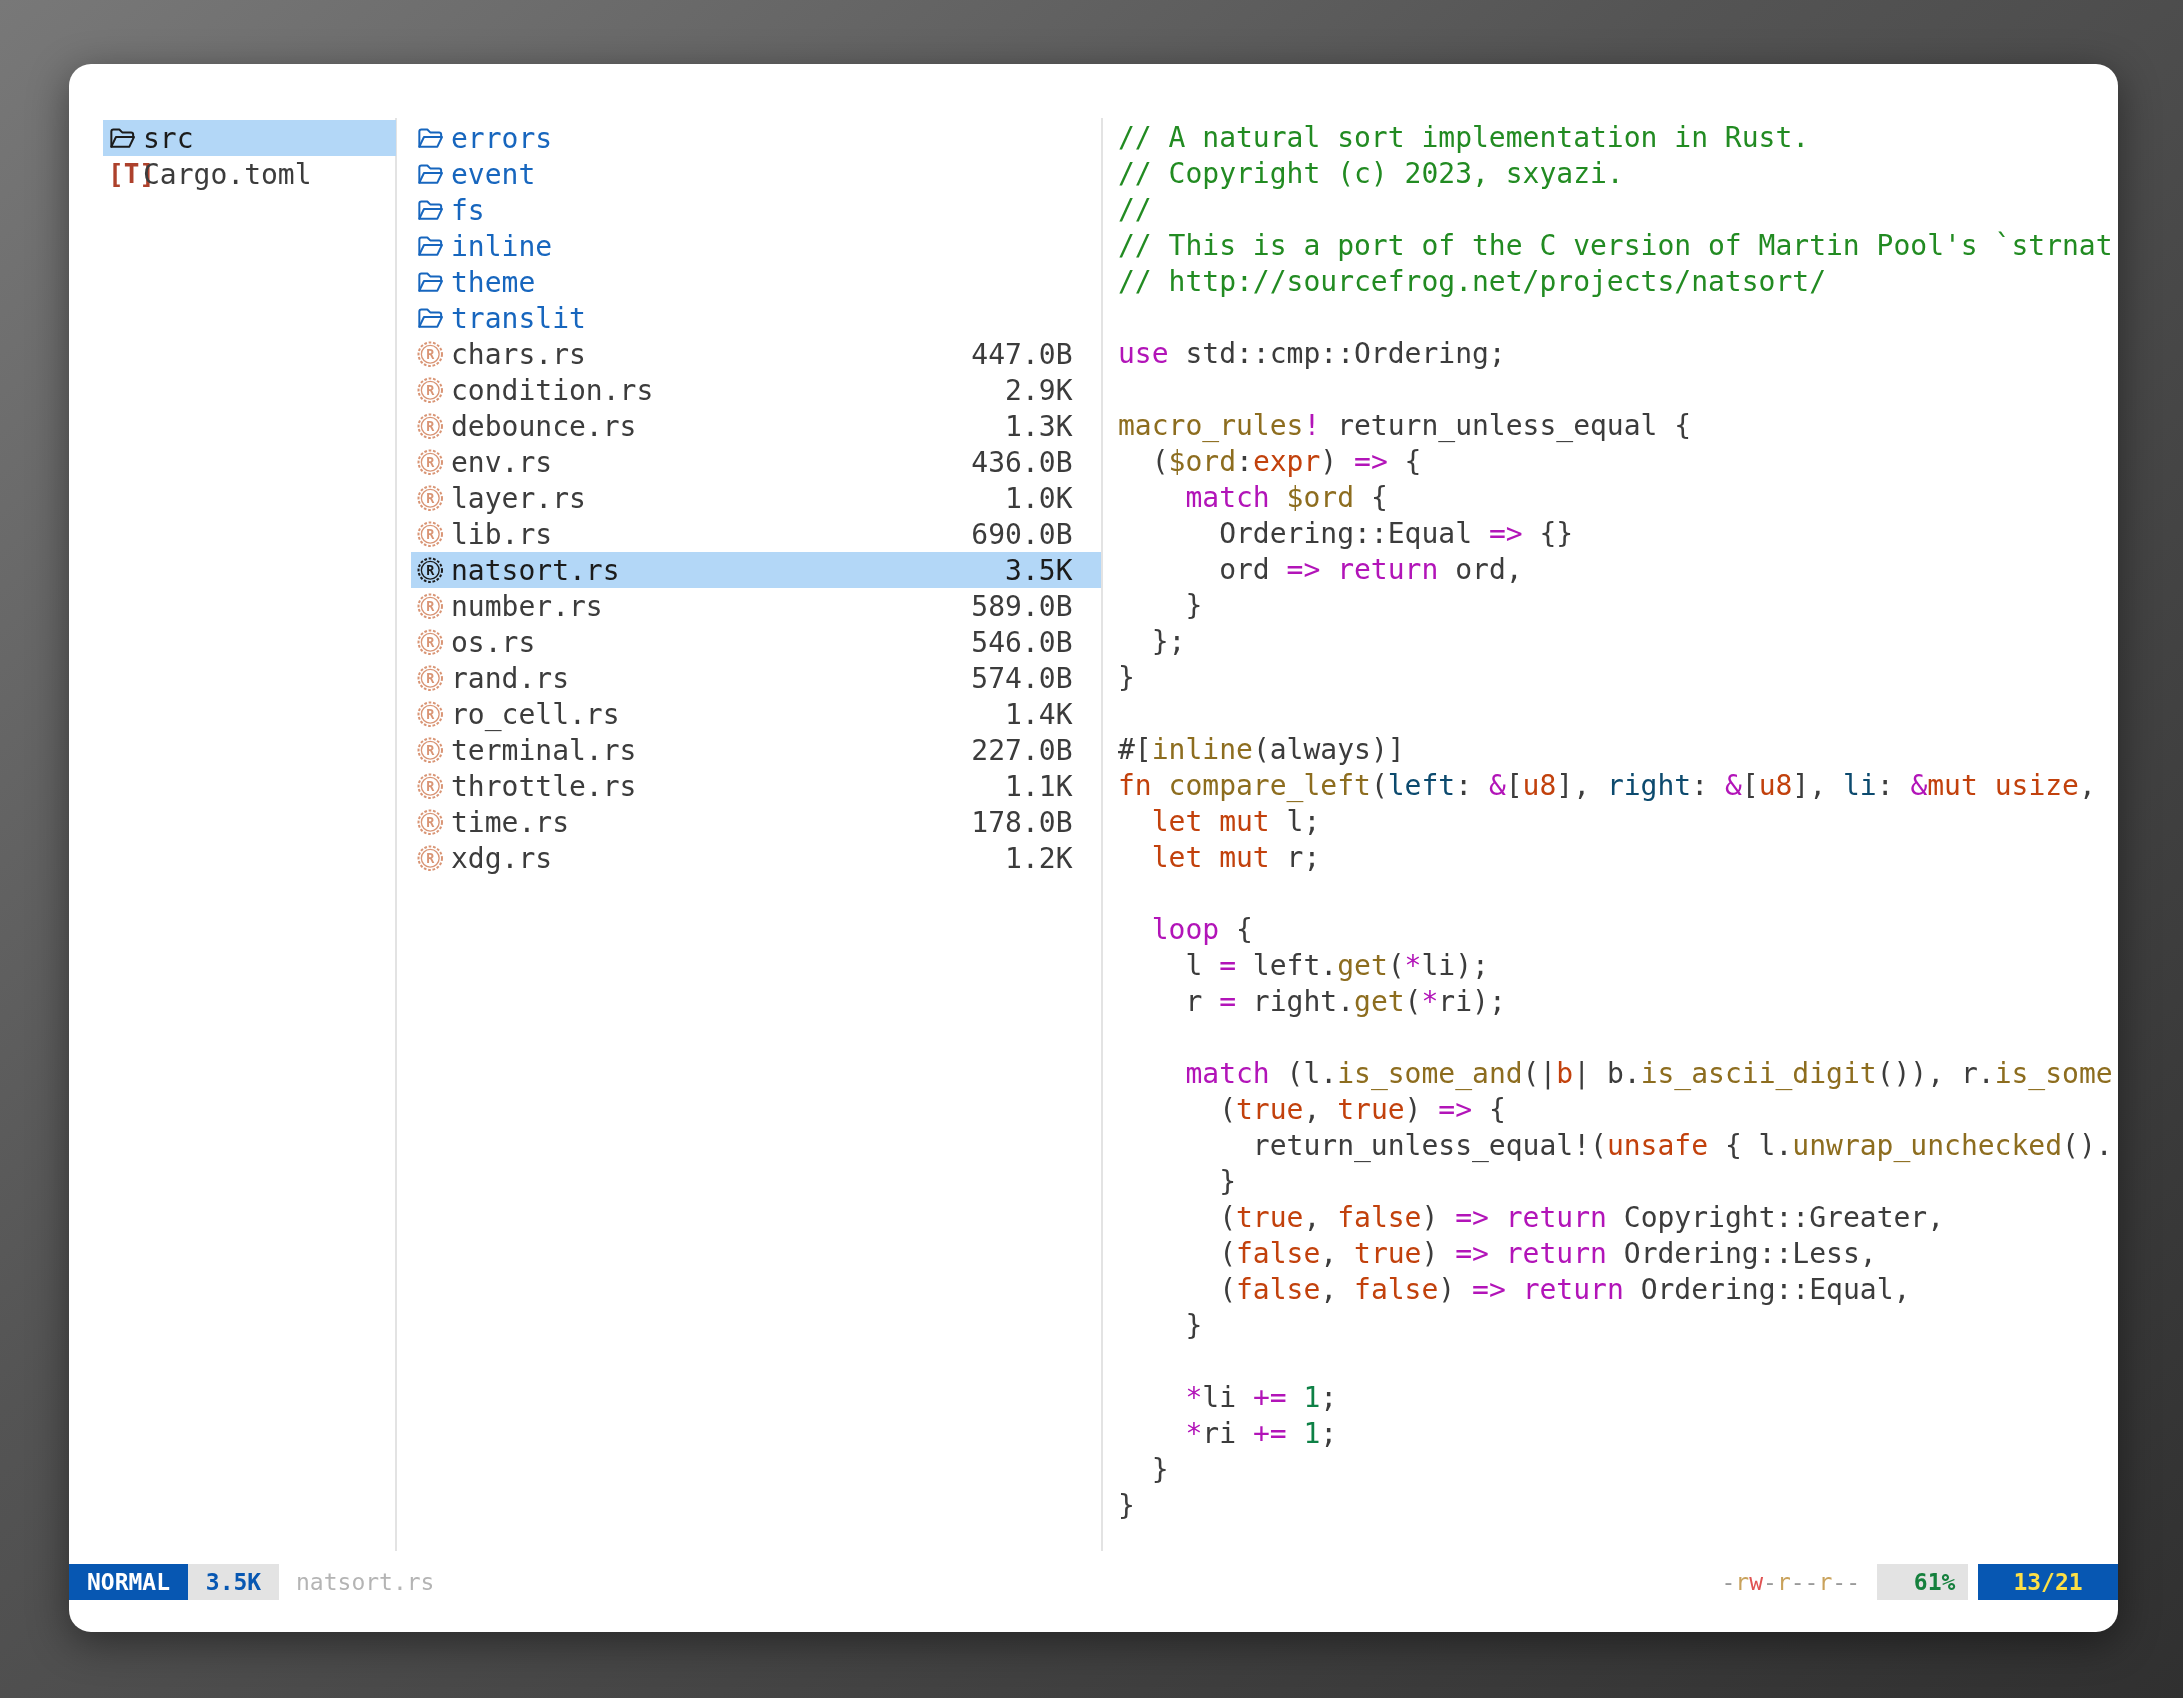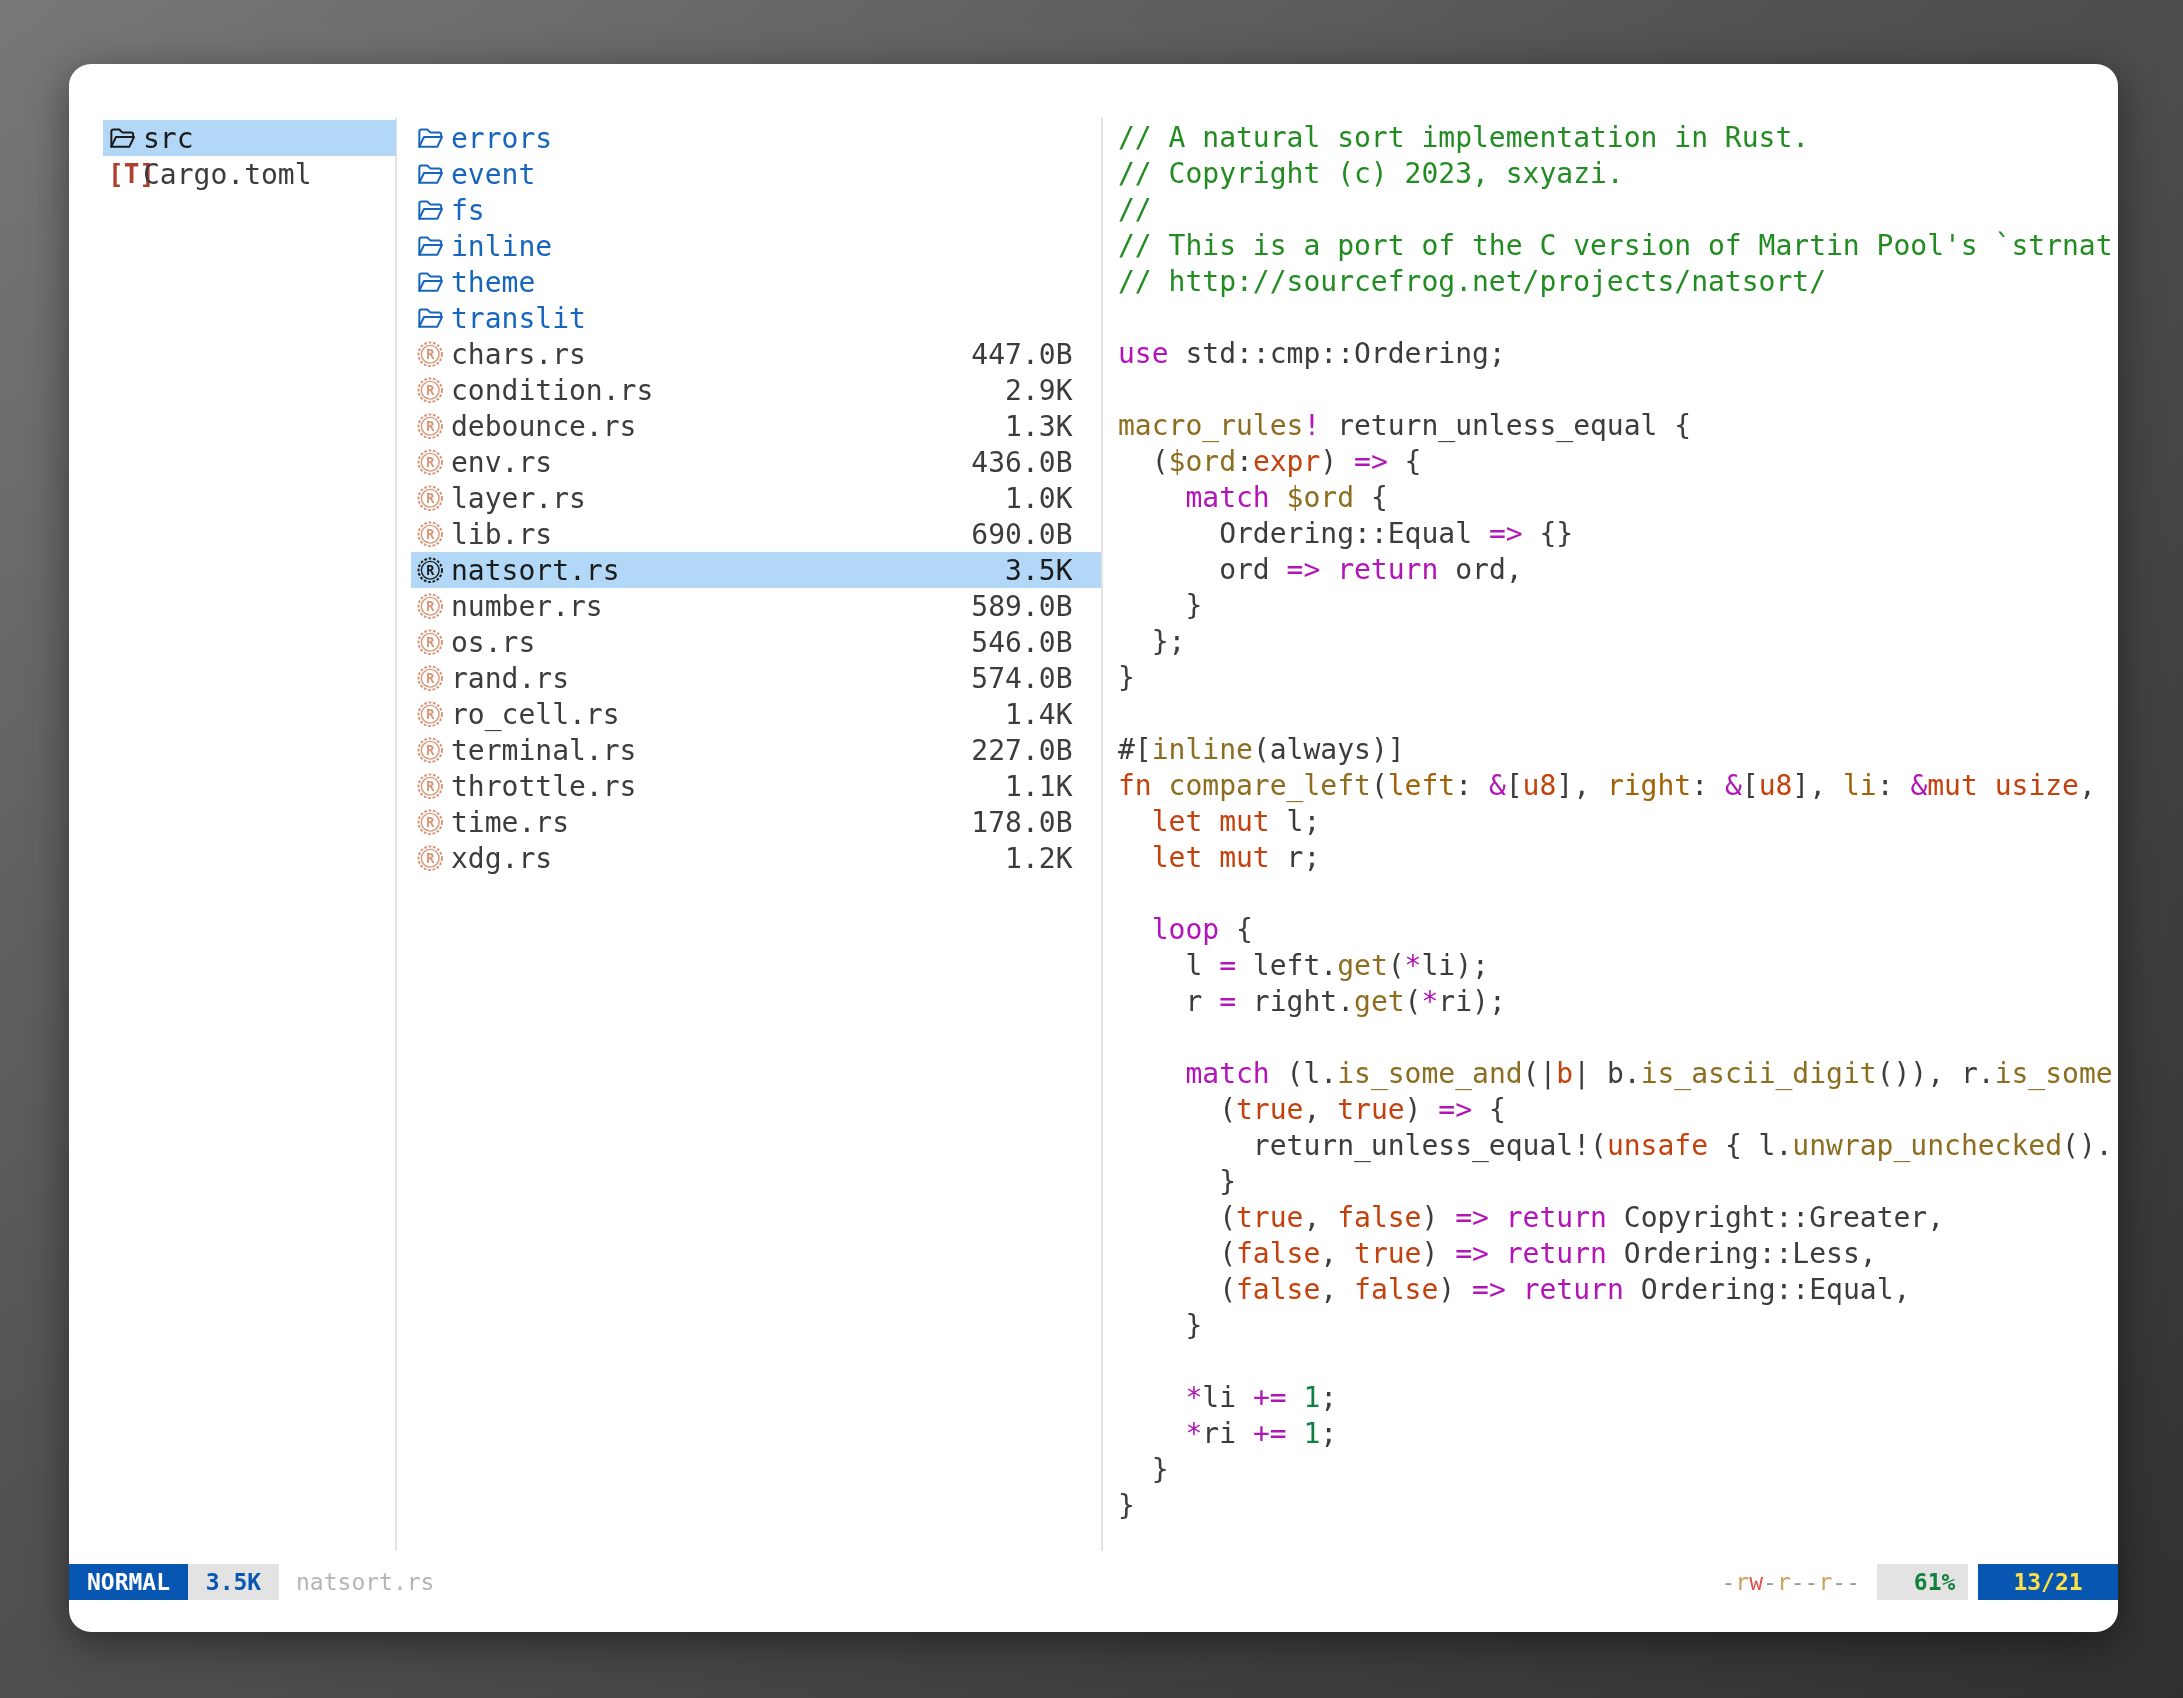--- a/index.html
+++ b/index.html
@@ -30,21 +30,21 @@
   .row.rs.selected .icon-rs{color:#1b1b1b;}
   .row.toml .icon-toml{display:flex;color:#ad412c;font-weight:bold;font-size:26px;align-items:center;}
   .row .size{margin-left:auto;padding-right:28.5px;white-space:pre;}
 
   .cl{height:36px;line-height:36px;font-size:28px;white-space:pre;}
   .cm{color:#228b22}
   .kw{color:#b214b8}
   .bl{color:#c2410c}
   .fn{color:#8d6d1f}
   .pl{color:#3c3c3c}
-  .pm{color:#a16207}
+  .pm{color:#0c4a6e}
   .nm{color:#0e8146}
 
   .statusbar{position:absolute;left:0;top:1500px;width:2049px;height:36px;
     display:flex;align-items:stretch;font-size:23px;}
   .sb-mode{width:119px;background:#0757b2;color:#ffffff;font-weight:bold;
     display:flex;align-items:center;justify-content:center;}
   .sb-size{width:91px;background:#e3e3e3;color:#0757b2;font-weight:bold;
     display:flex;align-items:center;justify-content:center;}
   .sb-file{margin-left:17px;color:#b4b4b4;display:flex;align-items:center;}
   .sb-right{margin-left:auto;display:flex;align-items:stretch;}

